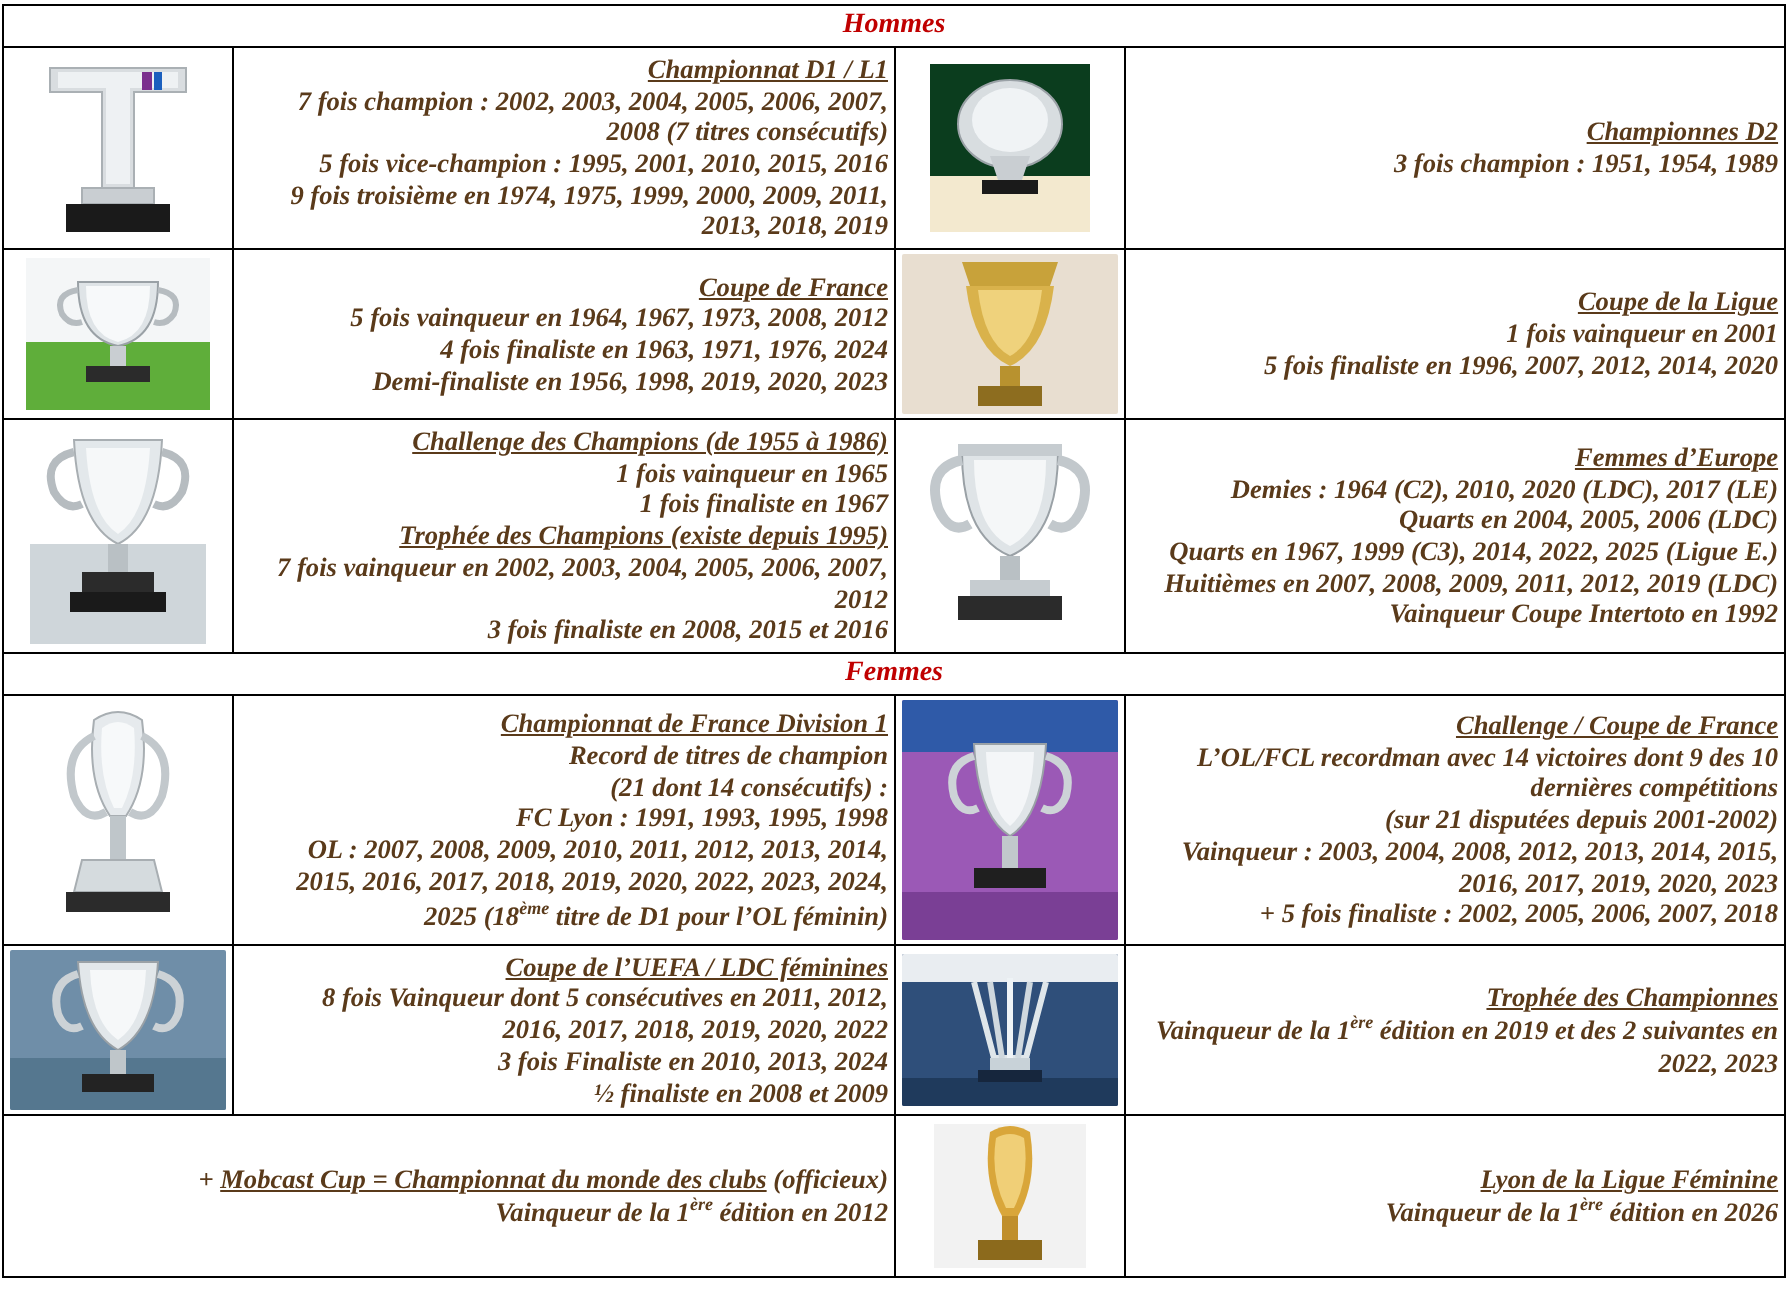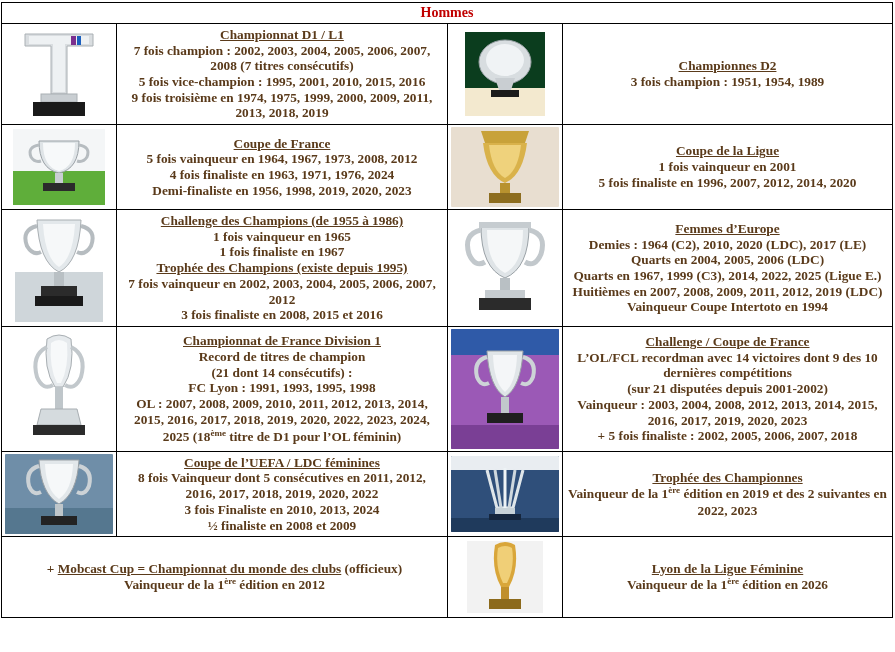--- a/index.html
+++ b/index.html
@@ -9,20 +9,21 @@
     font-family:"Liberation Serif", serif;
     color:#5a3a1a;
     overflow:hidden;
   }
   .page{width:895px;height:652px;position:relative;box-sizing:border-box;}
   table.main{
     border-collapse:collapse;
     width:840px;
     margin:2px 0 0 1px;
     table-layout:fixed;
+    font-style:italic;
   }
   table.main td{
     border:1px solid #000;
     vertical-align:middle;
     padding:2px 3px;
     text-align:center;
   }
   .section-head{
     border:1px solid #000;
     text-align:center;
@@ -30,21 +31,21 @@
     color:#c00000;
     font-size:14px;
     padding:1px 0 2px 0;
     background:#ffffff;
   }
   .txt{
     font-size:13.3px;
     font-weight:bold;
     line-height:1.18;
     color:#5a3a1a;
-    text-align:center;
+    text-align:right;
   }
   .txt .u{text-decoration:underline;}
   .txt .ttl{text-decoration:underline;}
   .imgcell{width:115px;padding:1px;}
   .trophy{
     width:108px;
     height:100%;
     display:block;
     margin:0 auto;
     border-radius:1px;
@@ -189,25 +190,28 @@
         <rect x="28" y="86" width="52" height="12" fill="#2b2b2b"></rect>
       </svg>
     </td>
     <td>
       <div class="txt">
         <div class="ttl">Femmes d’Europe</div>
         <div>Demies : 1964 (C2), 2010, 2020 (LDC), 2017 (LE)</div>
         <div>Quarts en 2004, 2005, 2006 (LDC)</div>
         <div>Quarts en 1967, 1999 (C3),  2014,  2022, 2025 (Ligue E.)</div>
         <div>Huitièmes en 2007, 2008, 2009, 2011, 2012, 2019 (LDC)</div>
-        <div>Vainqueur Coupe Intertoto en 1994</div>
-      </div>
-    </td>
-  </tr>
-
+        <div>Vainqueur Coupe Intertoto en 1992</div>
+      </div>
+    </td>
+  </tr>
+
+  <tr>
+    <td colspan="4" class="section-head">Femmes</td>
+  </tr>
 
   <tr>
     <td class="imgcell">
       <svg class="trophy" viewBox="0 0 108 120">
         <rect x="0" y="0" width="108" height="120" fill="#ffffff"></rect>
         <path d="M42 10 Q54 2 66 10 Q70 40 58 58 L50 58 Q38 40 42 10 Z" fill="#e6eaed" stroke="#a8aeb2"></path>
         <path d="M46 14 Q54 8 62 14 Q64 38 56 54 L52 54 Q44 38 46 14 Z" fill="#f7f9fa"></path>
         <path d="M42 18 Q26 26 32 48 Q38 62 48 56" fill="none" stroke="#c2c8cc" stroke-width="4"></path>
         <path d="M66 18 Q82 26 76 48 Q70 62 60 56" fill="none" stroke="#c2c8cc" stroke-width="4"></path>
         <rect x="50" y="58" width="8" height="22" fill="#bfc6ca"></rect>

